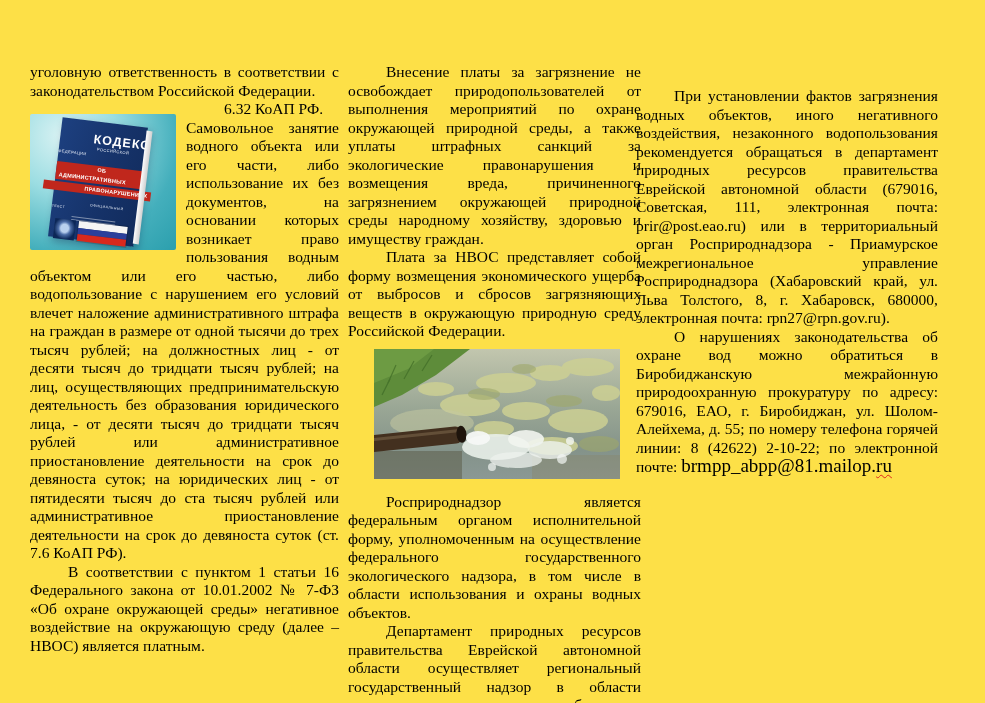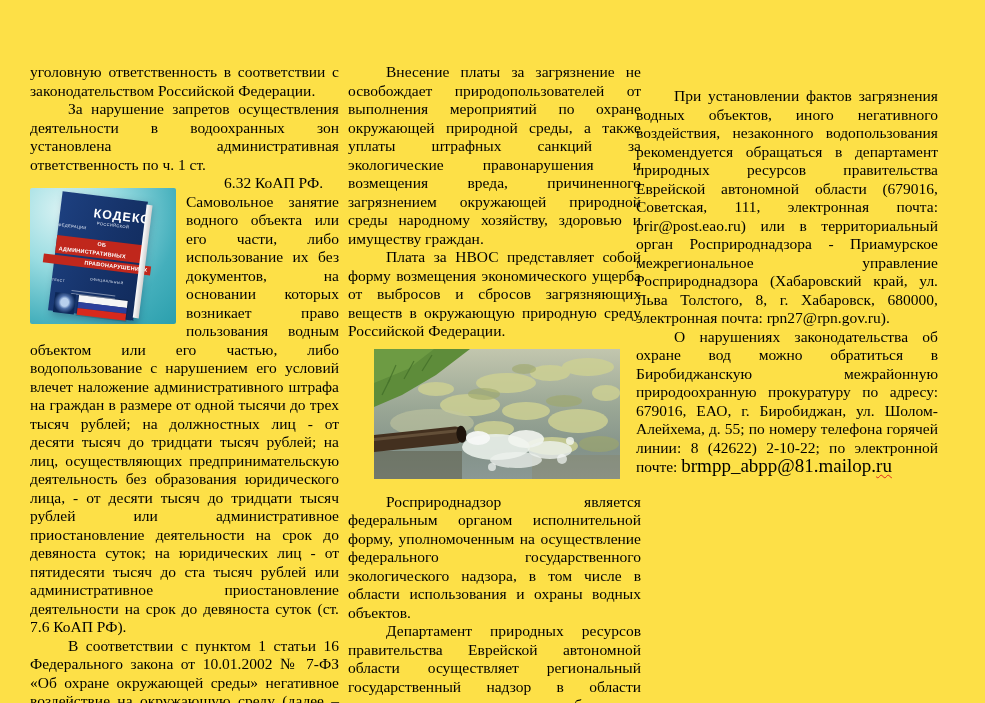--- a/index.html
+++ b/index.html
@@ -56,21 +56,20 @@
   .squiggle{text-decoration-line:underline;text-decoration-style:wavy;
             text-decoration-color:#e0251b;text-decoration-thickness:1px;text-underline-offset:2px;}
 </style>
 </head>
 <body>
 
 <div class="page">
 
   <div class="col col1">
     <p class="para noindent">уголовную ответственность в соответствии с законодательством Российской Федерации.</p>
-    <p class="para">За нарушение запретов осуществления деятельности в водоохранных зон установлена административная ответственность по ч. 1 ст.</p>
     <p class="para">
       <span class="book-figure">
         <span class="book-bg">
           <span class="book">
             <span class="bk-pages"></span>
             <span class="bk-strip">КОДЕКС РОССИЙСКОЙ ФЕДЕРАЦИИ</span>
             <span class="bk-title">КОДЕКС</span>
             <span class="bk-sub">РОССИЙСКОЙ ФЕДЕРАЦИИ</span>
             <span class="bk-band first">ОБ АДМИНИСТРАТИВНЫХ</span>
             <span class="bk-band second">ПРАВОНАРУШЕНИЯХ</span>

